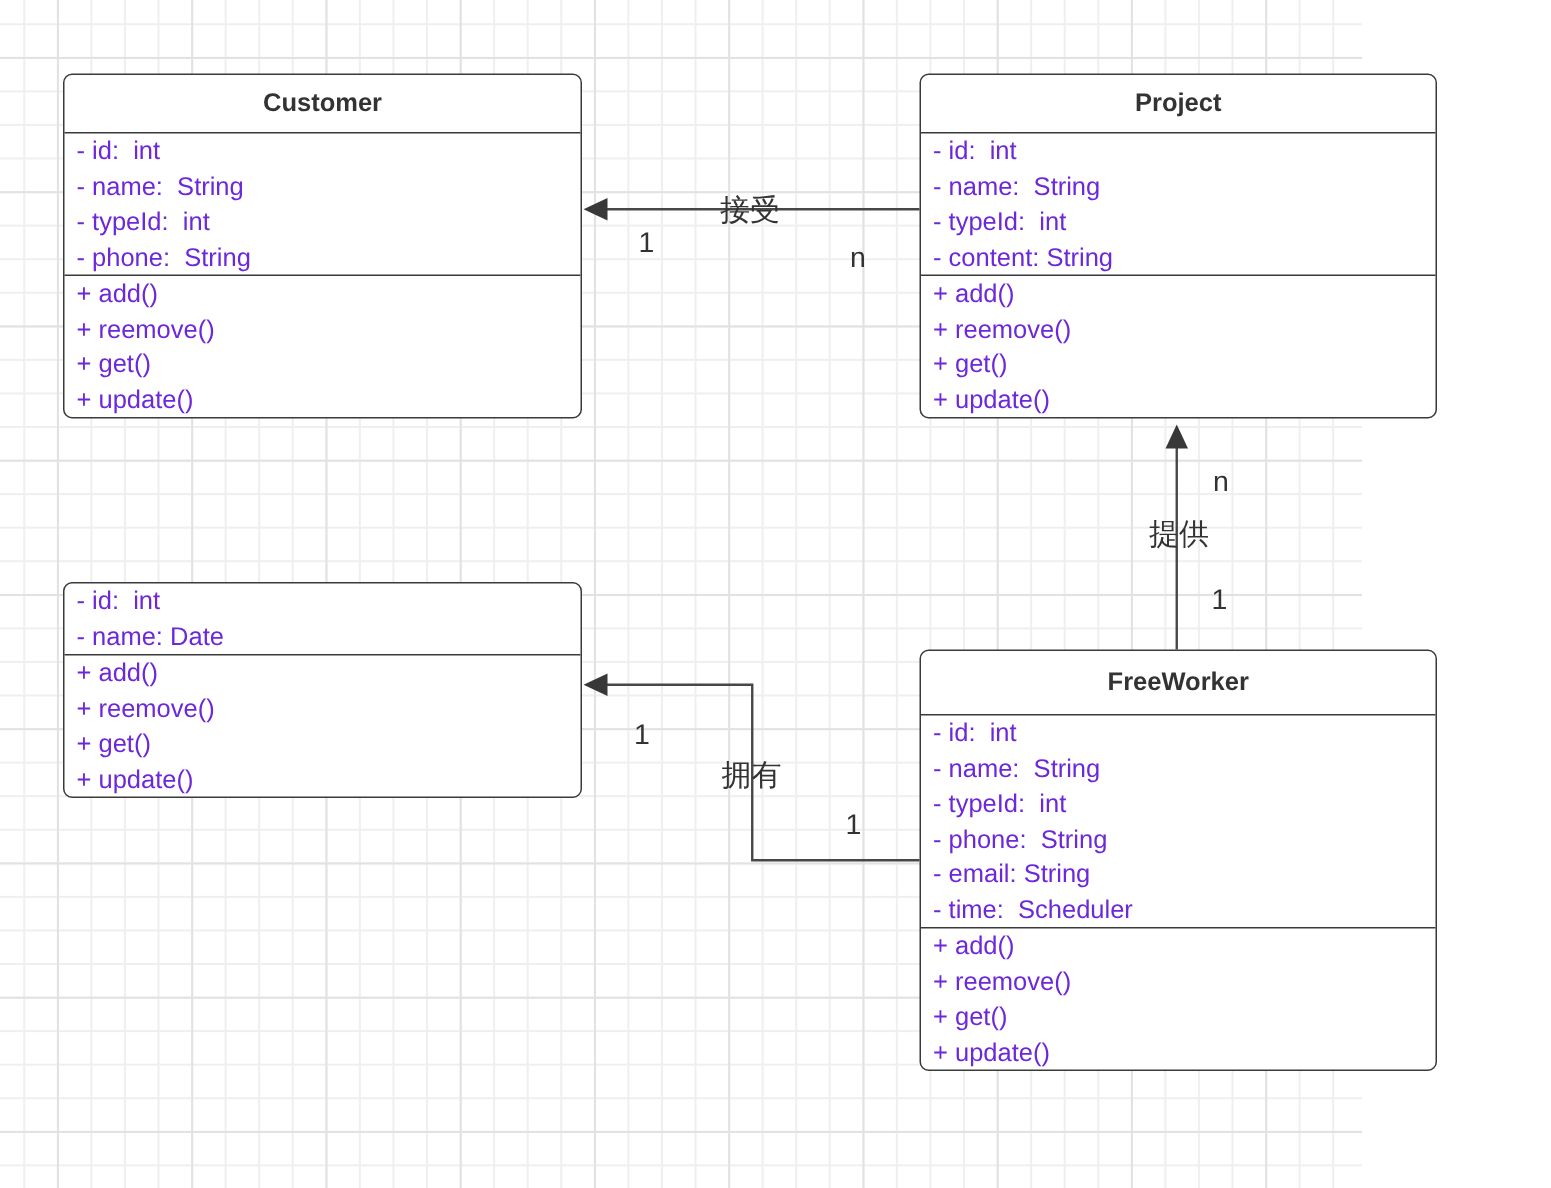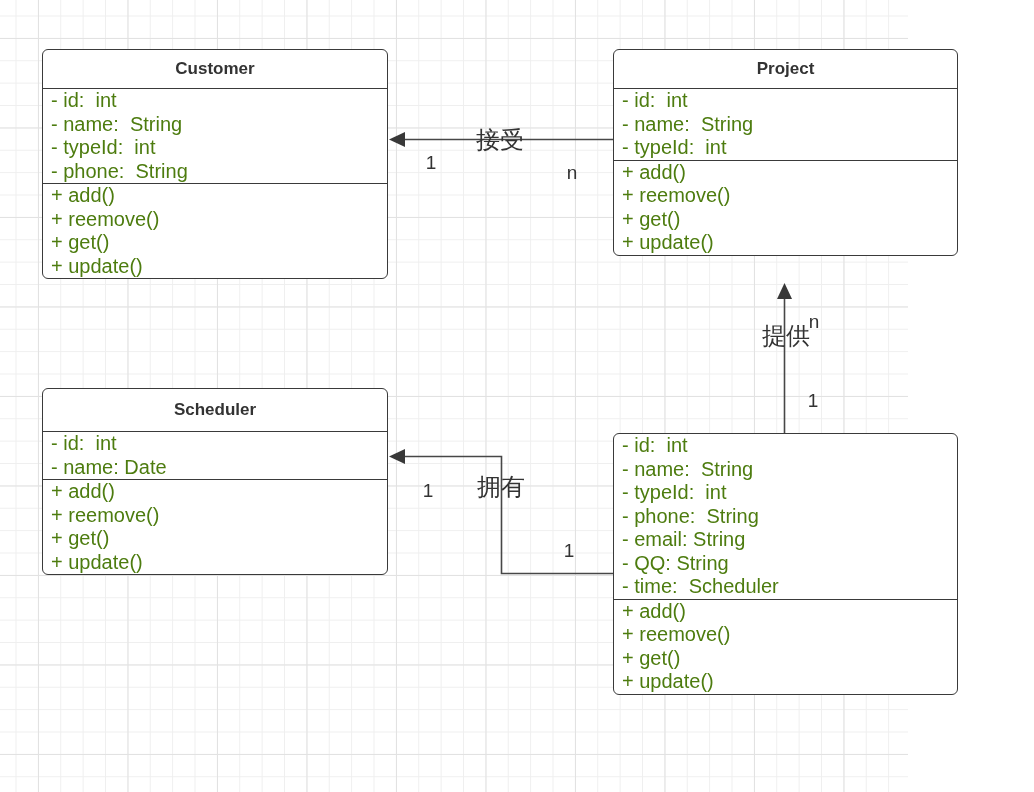--- a/index.html
+++ b/index.html
@@ -38,26 +38,26 @@
     font-size: 17px;
     font-weight: 700;
     border-bottom: 1.5px solid #3a3a3a;
     color: #333333;
   }
   .title-sm { height: 38px; }
   .title-lg { height: 42px; }
   .cls-attrs { border-bottom: 1.5px solid #3a3a3a; }
   .cls-attrs, .cls-methods { padding: 0; }
   .member {
-    font-size: 20px;
+    font-size: 17px;
     line-height: 23.5px;
     height: 23.5px;
     padding-left: 8px;
     white-space: pre;
-    color: #4d7c0f;
+    color: #6d28d9;
     overflow: hidden;
   }
   #relations-svg {
     position: absolute;
     left: 0;
     top: 0;
     width: 1034px;
     height: 792px;
   }
   #relations-svg .rel-line {
@@ -68,21 +68,21 @@
   #relations-svg .rel-head {
     fill: #383838;
     stroke: none;
   }
   .rel-label, .mult-label {
     position: absolute;
     transform: translate(-50%, -50%);
     color: #333333;
     white-space: nowrap;
   }
-  .rel-label { font-size: 24px; }
+  .rel-label { font-size: 20px; }
   .mult-label { font-size: 19px; }
 </style>
 </head>
 <body>
 
 <div id="canvas">
 
   <svg id="relations-svg" width="1034" height="792" viewBox="0 0 1034 792" xmlns="http://www.w3.org/2000/svg">
     <g>
       <line class="rel-line" x1="403" y1="139.5" x2="613" y2="139.5"></line>
@@ -113,66 +113,66 @@
       <div class="member">+ update()</div>
     </div>
   </div>
 
   <div class="uml-class" style="left:613px; top:49px; width:345px;">
     <div class="cls-title title-sm">Project</div>
     <div class="cls-attrs">
       <div class="member">- id:  int</div>
       <div class="member">- name:  String</div>
       <div class="member">- typeId:  int</div>
+      <div class="member">- content: String</div>
     </div>
     <div class="cls-methods">
       <div class="member">+ add()</div>
       <div class="member">+ reemove()</div>
       <div class="member">+ get()</div>
       <div class="member">+ update()</div>
     </div>
   </div>
 
   <div class="uml-class" style="left:42px; top:388px; width:346px;">
-    <div class="cls-title title-lg">Scheduler</div>
     <div class="cls-attrs">
       <div class="member">- id:  int</div>
       <div class="member">- name: Date</div>
     </div>
     <div class="cls-methods">
       <div class="member">+ add()</div>
       <div class="member">+ reemove()</div>
       <div class="member">+ get()</div>
       <div class="member">+ update()</div>
     </div>
   </div>
 
   <div class="uml-class" style="left:613px; top:433px; width:345px;">
+    <div class="cls-title title-lg">FreeWorker</div>
     <div class="cls-attrs">
       <div class="member">- id:  int</div>
       <div class="member">- name:  String</div>
       <div class="member">- typeId:  int</div>
       <div class="member">- phone:  String</div>
       <div class="member">- email: String</div>
-      <div class="member">- QQ: String</div>
       <div class="member">- time:  Scheduler</div>
     </div>
     <div class="cls-methods">
       <div class="member">+ add()</div>
       <div class="member">+ reemove()</div>
       <div class="member">+ get()</div>
       <div class="member">+ update()</div>
     </div>
   </div>
 
   <div class="rel-label" style="left:500px; top:140px;">接受</div>
   <div class="mult-label" style="left:431px; top:163px;">1</div>
   <div class="mult-label" style="left:572px; top:173px;">n</div>
 
-  <div class="rel-label" style="left:786px; top:336px;">提供</div>
+  <div class="rel-label" style="left:786px; top:356px;">提供</div>
   <div class="mult-label" style="left:814px; top:322px;">n</div>
   <div class="mult-label" style="left:813px; top:401px;">1</div>
 
-  <div class="rel-label" style="left:501px; top:487px;">拥有</div>
+  <div class="rel-label" style="left:501px; top:517px;">拥有</div>
   <div class="mult-label" style="left:428px; top:491px;">1</div>
   <div class="mult-label" style="left:569px; top:551px;">1</div>
 
 </div>
 
 </body></html>

